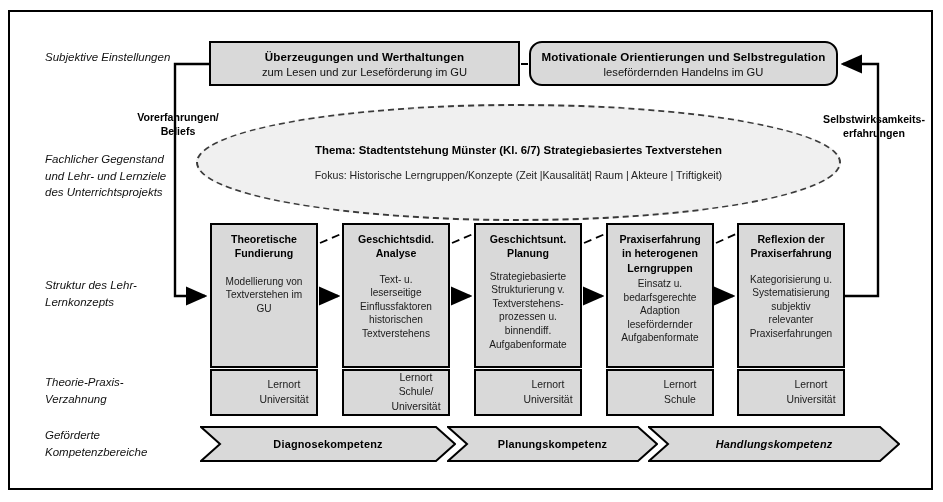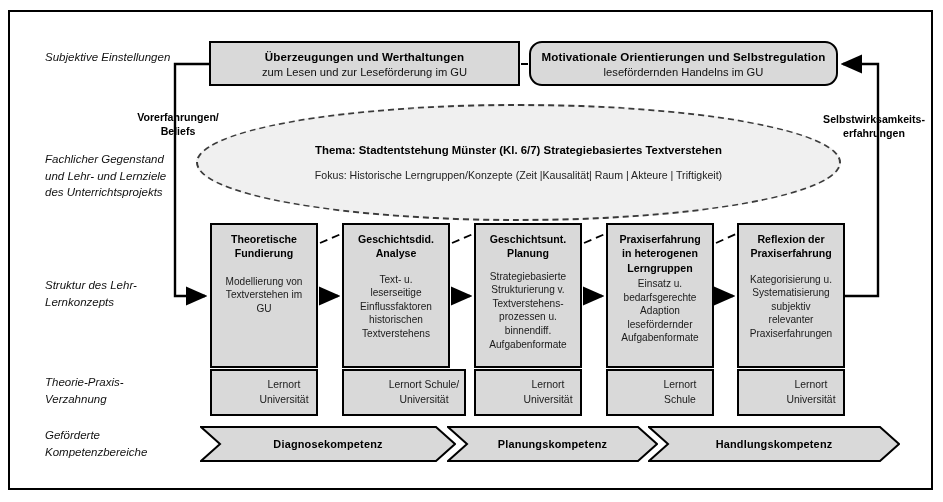--- a/index.html
+++ b/index.html
@@ -93,21 +93,21 @@
 
   <div class="colbox" style="left:342px; top:223px; width:108px; height:145px;">
     <div class="hd">Geschichtsdid.
 Analyse</div>
     <div class="bd" style="margin-top:12px;">Text- u.
 leserseitige
 Einflussfaktoren
 historischen
 Textverstehens</div>
   </div>
-  <div class="lernort" style="left:342px; top:369px; width:124px; height:47px;">Lernort Schule/
+  <div class="lernort" style="left:342px; top:369px; width:108px; height:47px;">Lernort Schule/
 Universität</div>
 
   <div class="colbox" style="left:474px; top:223px; width:108px; height:145px;">
     <div class="hd">Geschichtsunt.
 Planung</div>
     <div class="bd" style="margin-top:9px;">Strategiebasierte
 Strukturierung v.
 Textverstehens-
 prozessen u.
 binnendiff.
@@ -148,21 +148,21 @@
     <div class="chevlabel">Diagnosekompetenz</div>
   </div>
 
   <div class="chevwrap" style="left:447px; top:426px; width:211px; height:36px;">
     <svg class="chevsvg" width="211" height="36" viewBox="0 0 211 36">
       <polygon points="1,1 191,1 210,18 191,35 1,35 20,18" fill="#d9d9d9" stroke="#000" stroke-width="2"></polygon>
     </svg>
     <div class="chevlabel">Planungskompetenz</div>
   </div>
 
-  <div class="chevwrap" style="left:648px; top:426px; width:252px; height:36px;">
+  <div class="chevwrap" style="left:648px; top:426px; width:252px; height:36px;font-style:italic;">
     <svg class="chevsvg" width="252" height="36" viewBox="0 0 252 36">
       <polygon points="1,1 232,1 251,18 232,35 1,35 20,18" fill="#d9d9d9" stroke="#000" stroke-width="2"></polygon>
     </svg>
     <div class="chevlabel">Handlungskompetenz</div>
   </div>
 
   <svg class="overlay" viewBox="0 0 943 502">
     <defs>
       <marker id="ah" markerWidth="9" markerHeight="9" refX="8" refY="4.5" orient="auto">
         <polygon points="0,0.5 9,4.5 0,8.5" fill="#000"></polygon>

